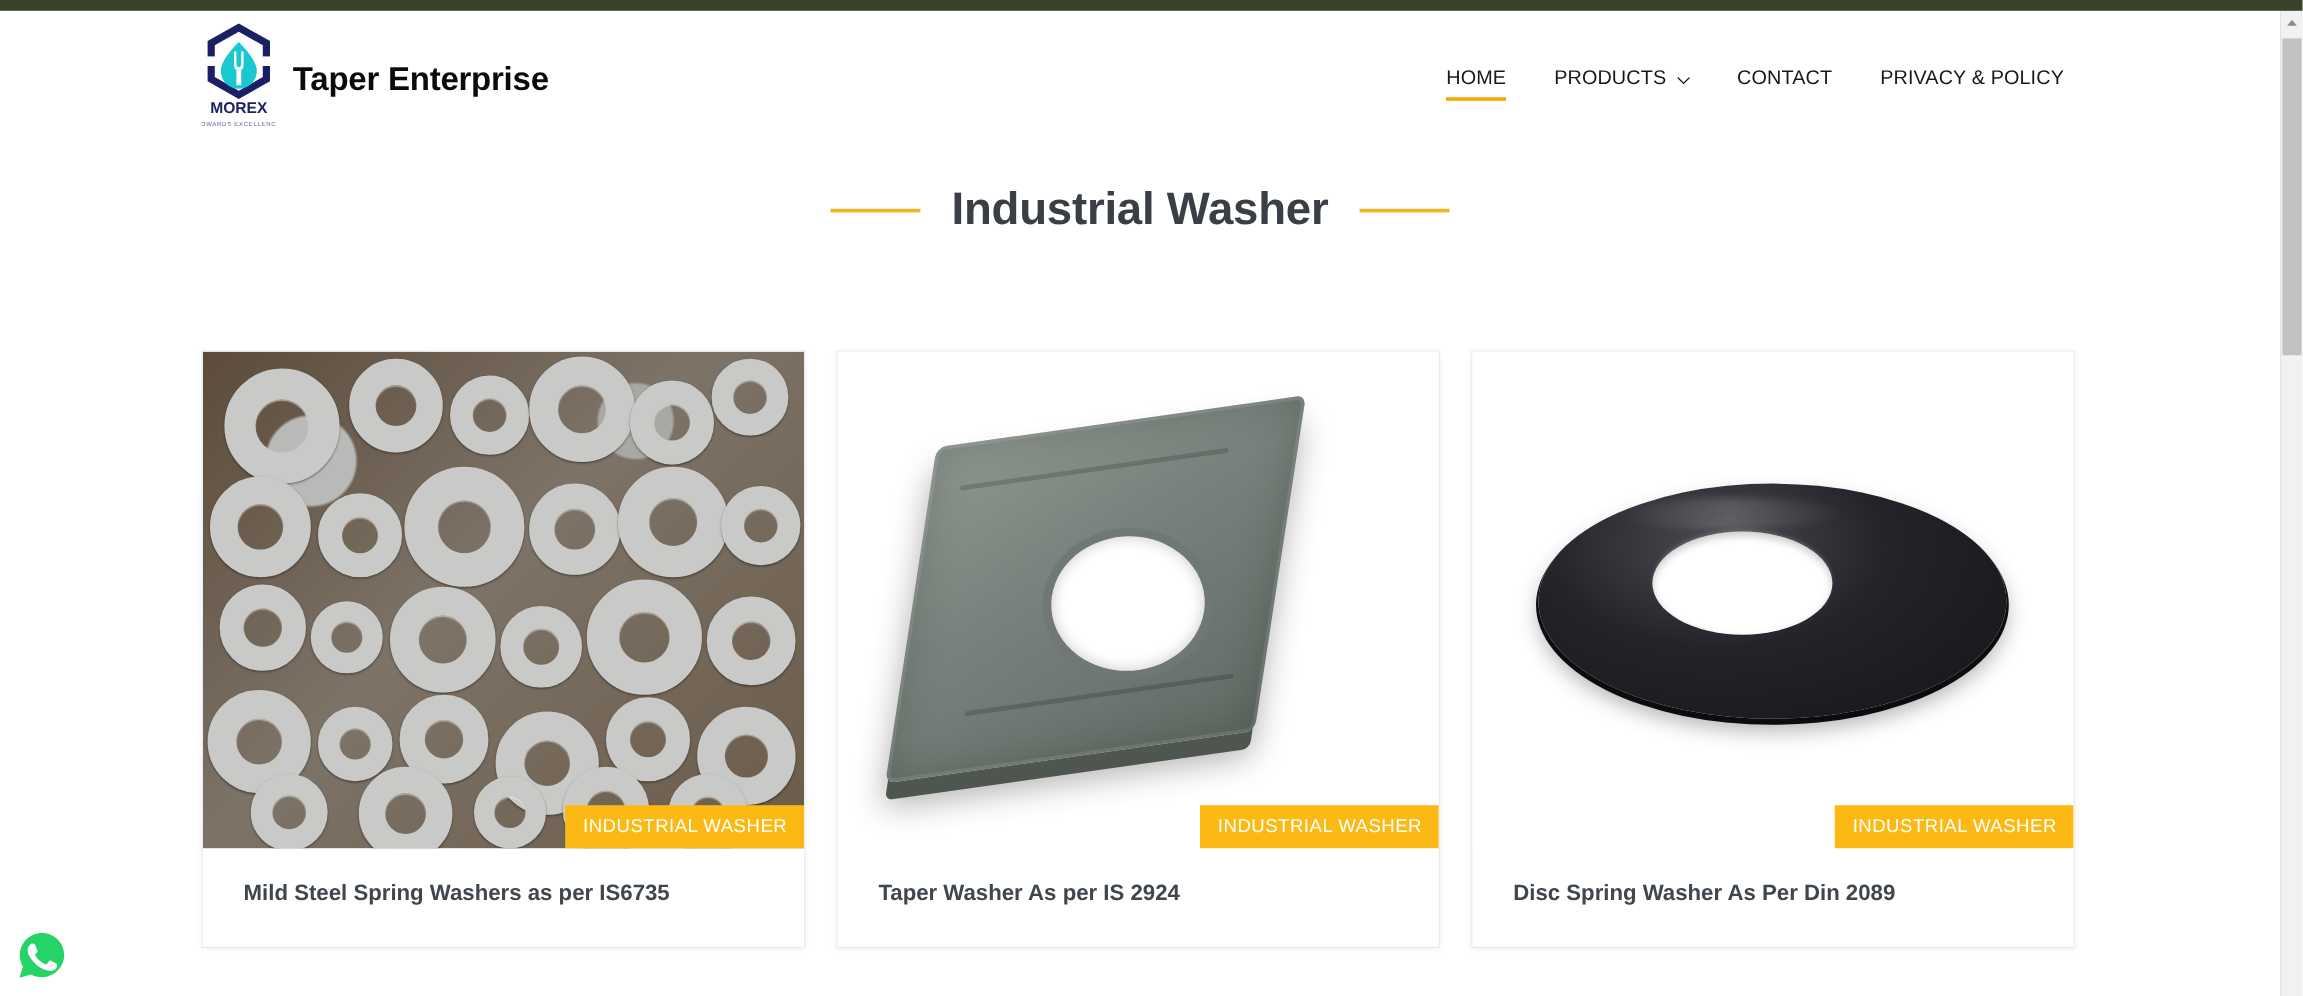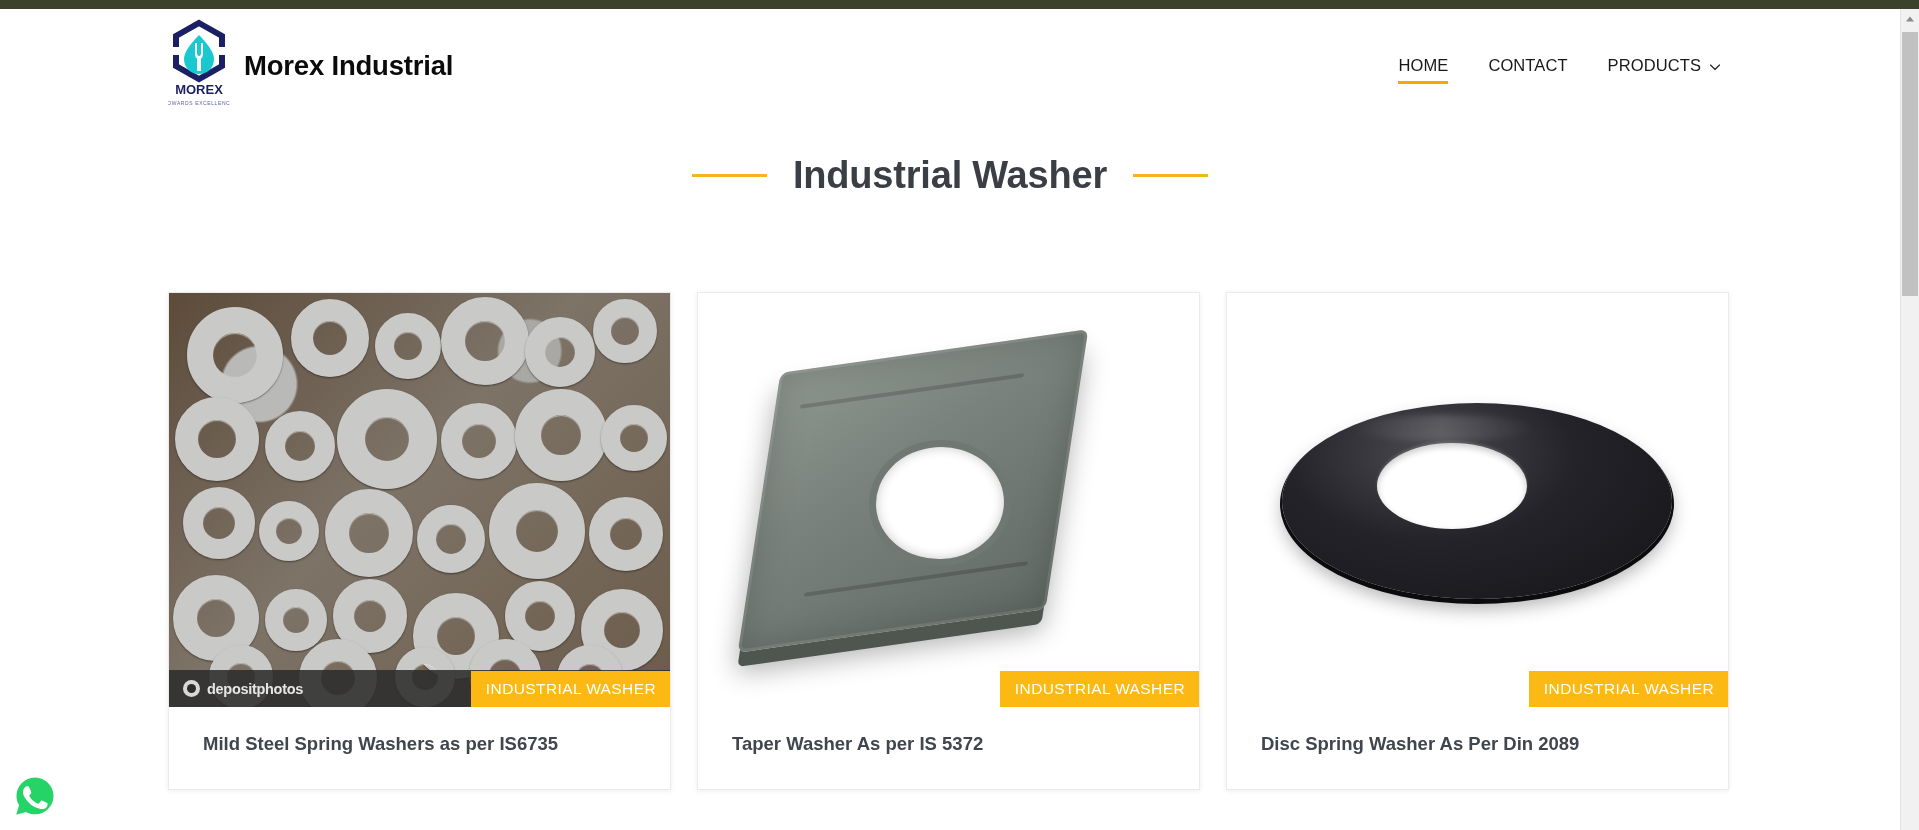--- a/index.html
+++ b/index.html
@@ -395,44 +395,47 @@
             <path d="M31 17 C 42 28, 46 36, 46 41 C 46 50, 39 56, 31 56
                      C 23 56, 16 50, 16 41 C 16 36, 20 28, 31 17 Z" fill="#19c9cf"></path>
             <path d="M27 25 L27 36 Q27 41 31 41 Q35 41 35 36 L35 25
                      L33 25 L33 35 Q33 38 31 38 Q29 38 29 35 L29 25 Z" fill="#ffffff"></path>
             <path d="M29 41 L33 41 L33 53 L29 53 Z" fill="#ffffff"></path>
 
             <text x="31" y="76" text-anchor="middle" font-family="Liberation Sans, sans-serif" font-size="13" font-weight="bold" fill="#1b1f63">MOREX</text>
             <text x="31" y="87" text-anchor="middle" font-family="Liberation Sans, sans-serif" font-size="5" letter-spacing="0.6" fill="#5a5fa0">TOWARDS EXCELLENCE</text>
           </svg>
         </span>
-        <span class="brand-name">Morex Industrial</span>
+        <span class="brand-name">Taper Enterprise</span>
       </a>
 
       <nav class="main-nav">
 
         <a class="nav-item active">
           <span class="nav-label">HOME</span>
           <span class="nav-underline"></span>
         </a>
 
-
-        <a class="nav-item">
-          <span class="nav-label">CONTACT</span>
-        </a>
 
         <a class="nav-item">
           <span class="nav-label">PRODUCTS</span>
           <span class="caret">
             <svg viewBox="0 0 12 12" width="12" height="12">
               <path d="M1.5 4 L6 8.5 L10.5 4" fill="none" stroke="#17181a" stroke-width="1.1" stroke-linecap="round"></path>
             </svg>
           </span>
         </a>
 
+        <a class="nav-item">
+          <span class="nav-label">CONTACT</span>
+        </a>
+
+        <a class="nav-item">
+          <span class="nav-label">PRIVACY &amp; POLICY</span>
+        </a>
 
       </nav>
     </header>
 
     <div class="page-title-wrap">
       <span class="title-rule"></span>
       <h1 class="page-title">Industrial Washer</h1>
       <span class="title-rule"></span>
     </div>
 
@@ -464,24 +467,20 @@
             <span class="ring" style="left:164px;top:286px;width:74px;height:74px;border-width:21px;"></span>
             <span class="ring" style="left:244px;top:300px;width:86px;height:86px;border-width:24px;"></span>
             <span class="ring" style="left:336px;top:288px;width:70px;height:70px;border-width:20px;"></span>
             <span class="ring" style="left:412px;top:296px;width:82px;height:82px;border-width:23px;"></span>
             <span class="ring" style="left:40px;top:352px;width:64px;height:64px;border-width:18px;"></span>
             <span class="ring" style="left:130px;top:346px;width:78px;height:78px;border-width:22px;"></span>
             <span class="ring" style="left:226px;top:354px;width:60px;height:60px;border-width:17px;"></span>
             <span class="ring" style="left:300px;top:346px;width:72px;height:72px;border-width:20px;"></span>
             <span class="ring" style="left:388px;top:352px;width:66px;height:66px;border-width:19px;"></span>
           </div>
-          <div class="watermark-bar">
-            <span class="wm-dot"></span>
-            <span class="wm-text">depositphotos</span>
-          </div>
           <span class="badge">INDUSTRIAL WASHER</span>
         </div>
         <div class="card-body">
           <h3 class="card-title">Mild Steel Spring Washers as per IS6735</h3>
         </div>
       </article>
 
       <article class="card">
         <div class="card-media">
           <div class="art">
@@ -489,21 +488,21 @@
               <div class="taper-plate"></div>
               <div class="taper-edge"></div>
               <div class="taper-groove" style="left:82px;top:74px;width:224px;height:4px;transform:skewY(-11deg) rotate(3deg);"></div>
               <div class="taper-groove" style="left:86px;top:262px;width:224px;height:4px;transform:skewY(-11deg) rotate(3deg);"></div>
               <div class="taper-hole"></div>
             </div>
           </div>
           <span class="badge">INDUSTRIAL WASHER</span>
         </div>
         <div class="card-body">
-          <h3 class="card-title">Taper Washer As per IS 5372</h3>
+          <h3 class="card-title">Taper Washer As per IS 2924</h3>
         </div>
       </article>
 
       <article class="card">
         <div class="card-media">
           <div class="art disc-wrap">
             <div class="disc-outer"></div>
             <div class="disc-gloss"></div>
             <div class="disc-hole"></div>
           </div>

